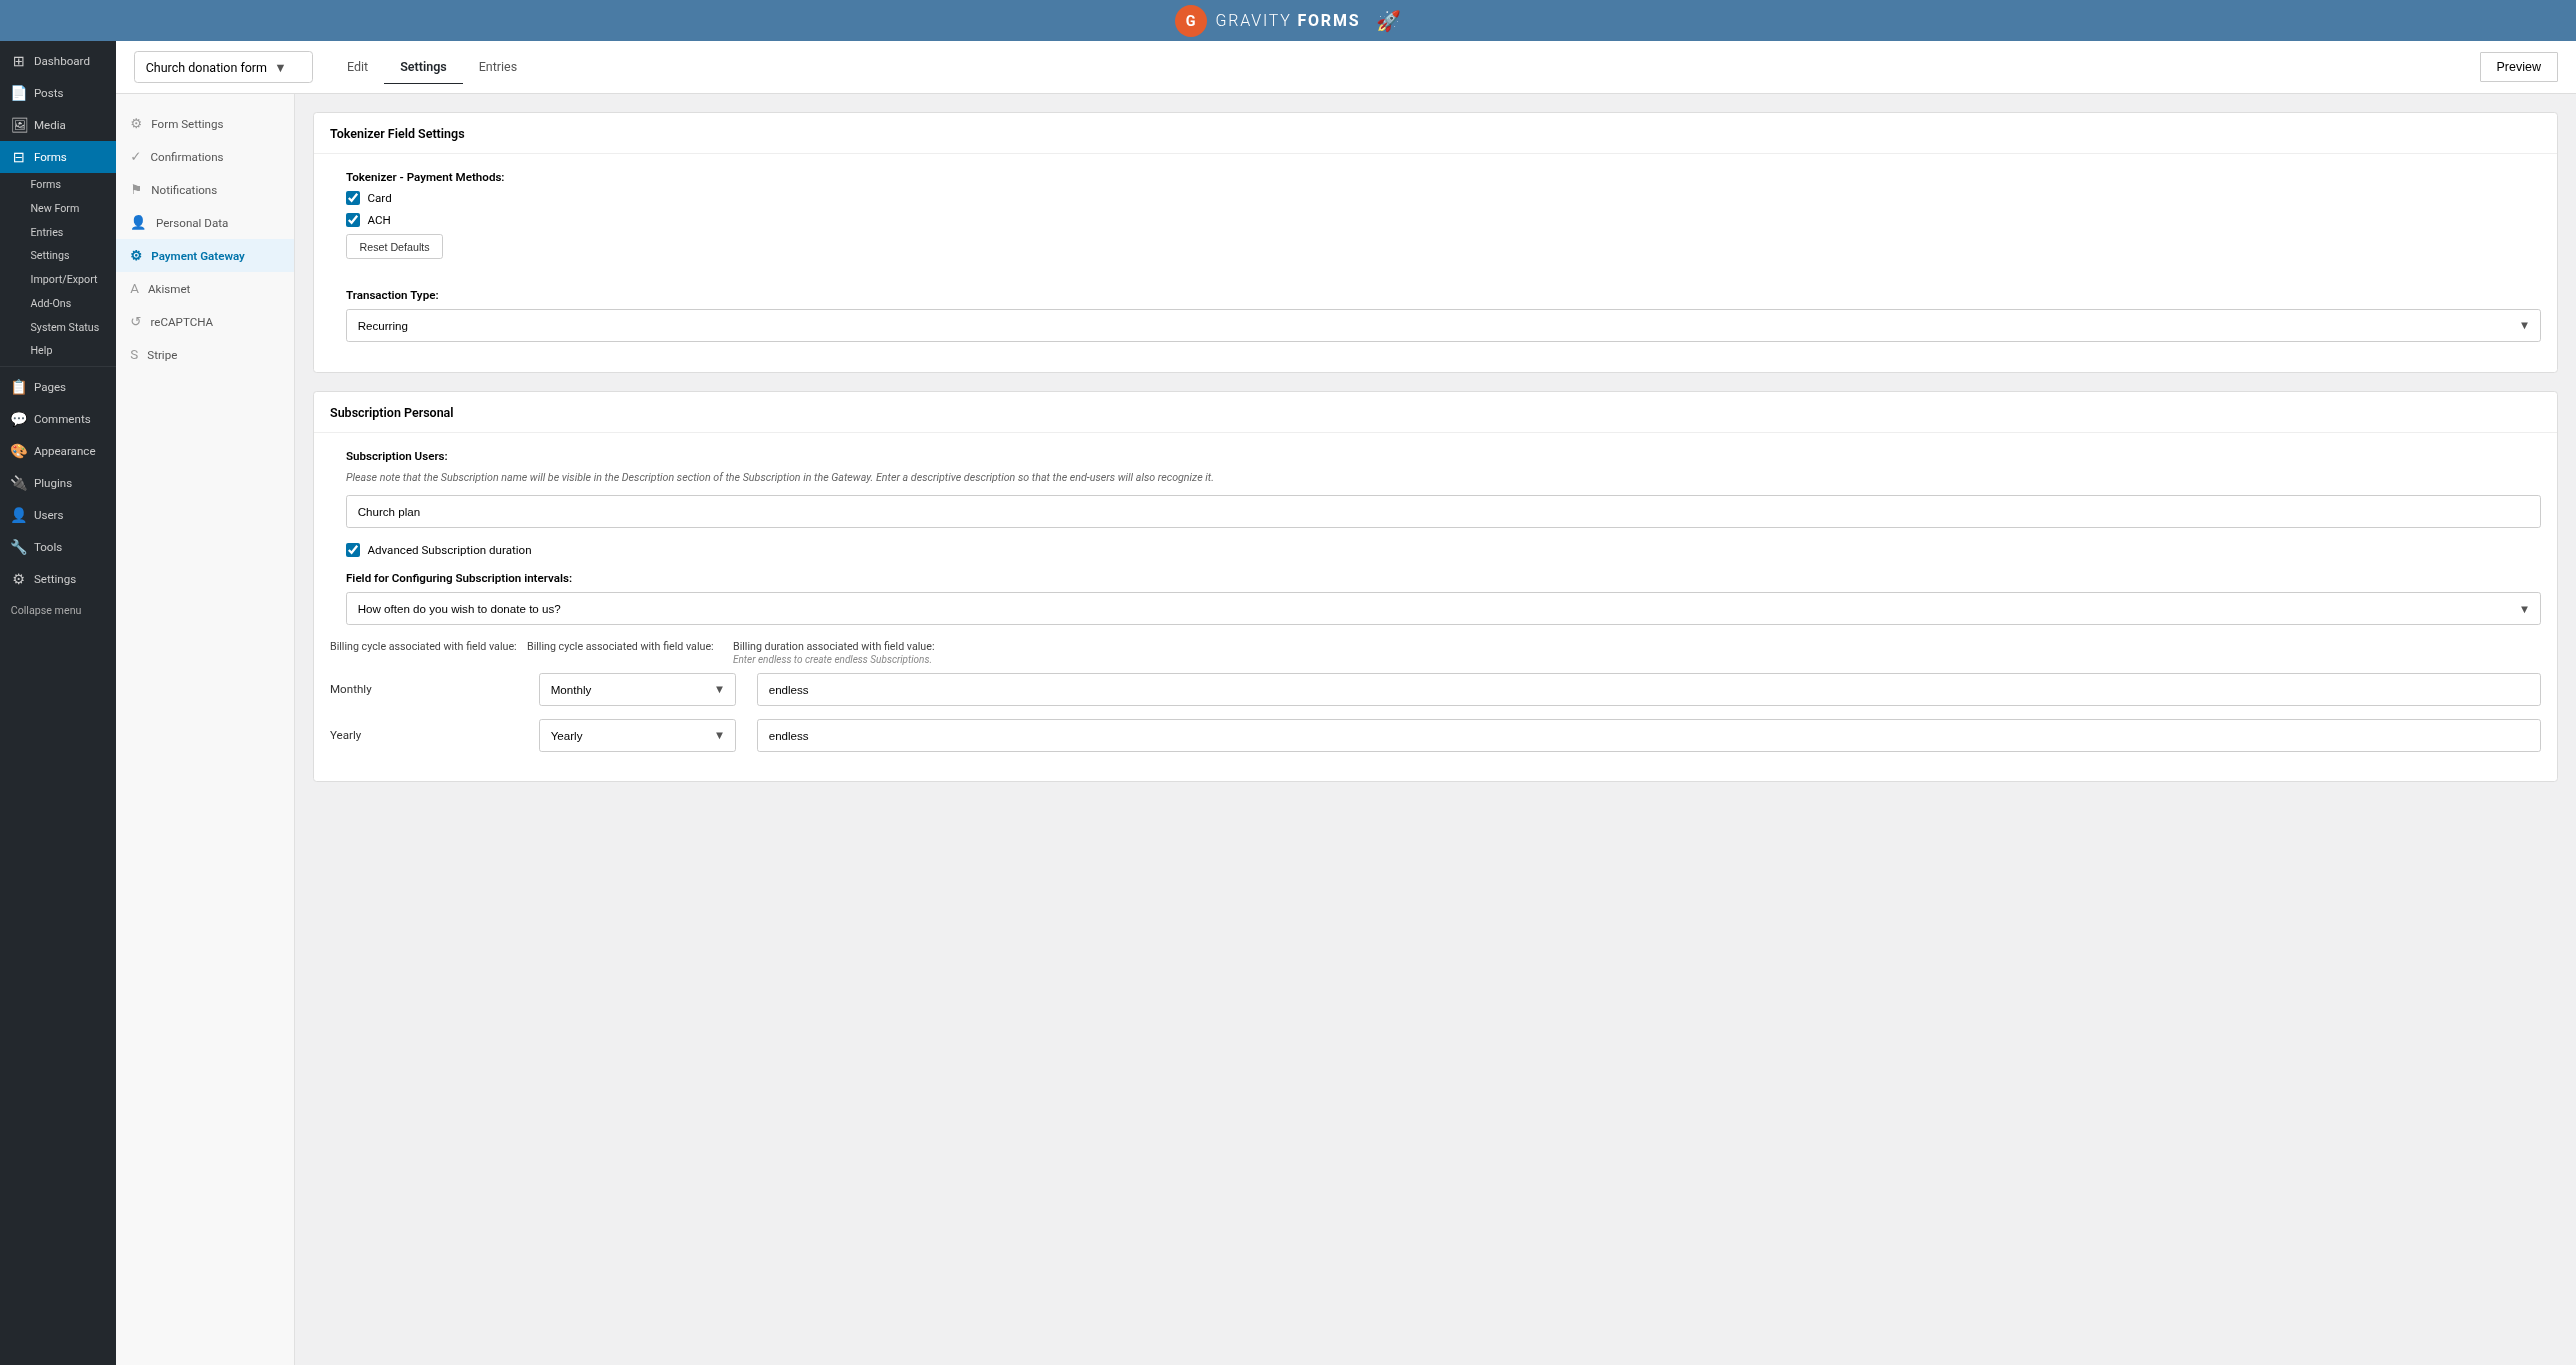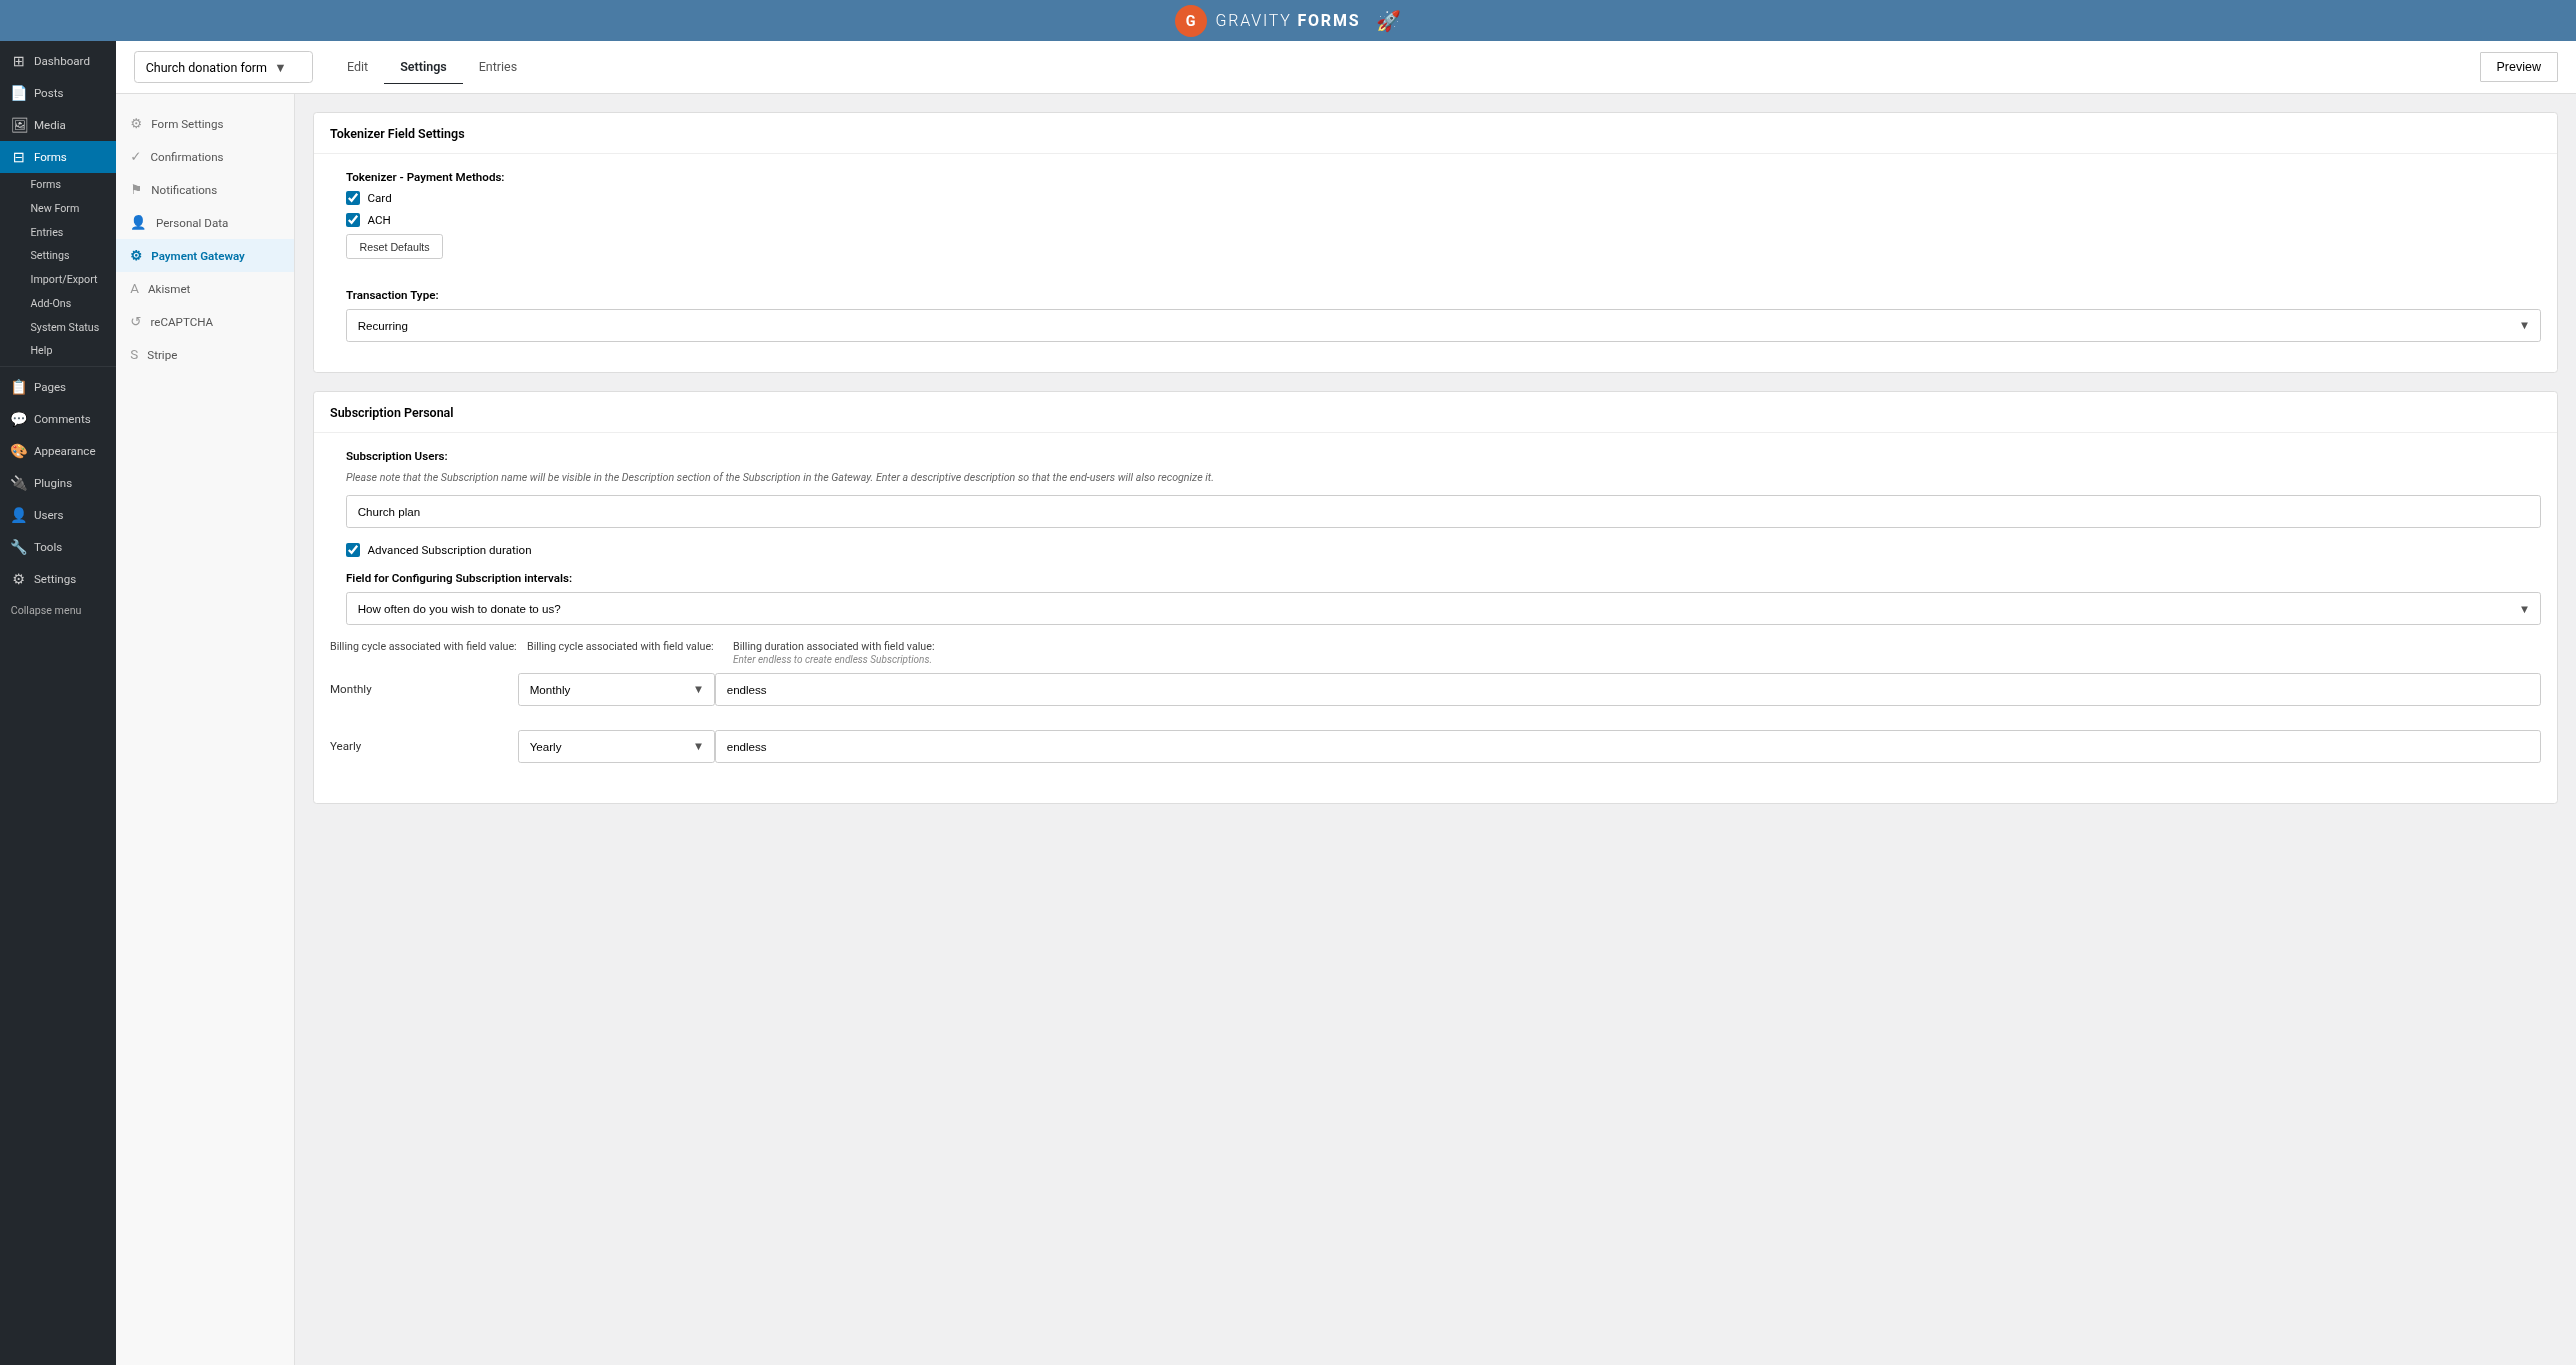--- a/index.html
+++ b/index.html
@@ -283,22 +283,22 @@
       margin-bottom: 7.2px;
     }
     .intervals-col-header {
       font-size: 10.7px;
       color: #444;
       font-weight: 400;
     }
     .intervals-row {
       display: grid;
       grid-template-columns: 188px 197px 1fr;
-      gap: 0;
-      margin-bottom: 24px;
+      gap: 21px;
+      margin-bottom: 13px;
       align-items: center;
     }
     .intervals-cell-label {
       font-size: 11.6px;
       color: #333;
       padding: 7.2px 0;
     }
   </style>
 </head>
 <body>

